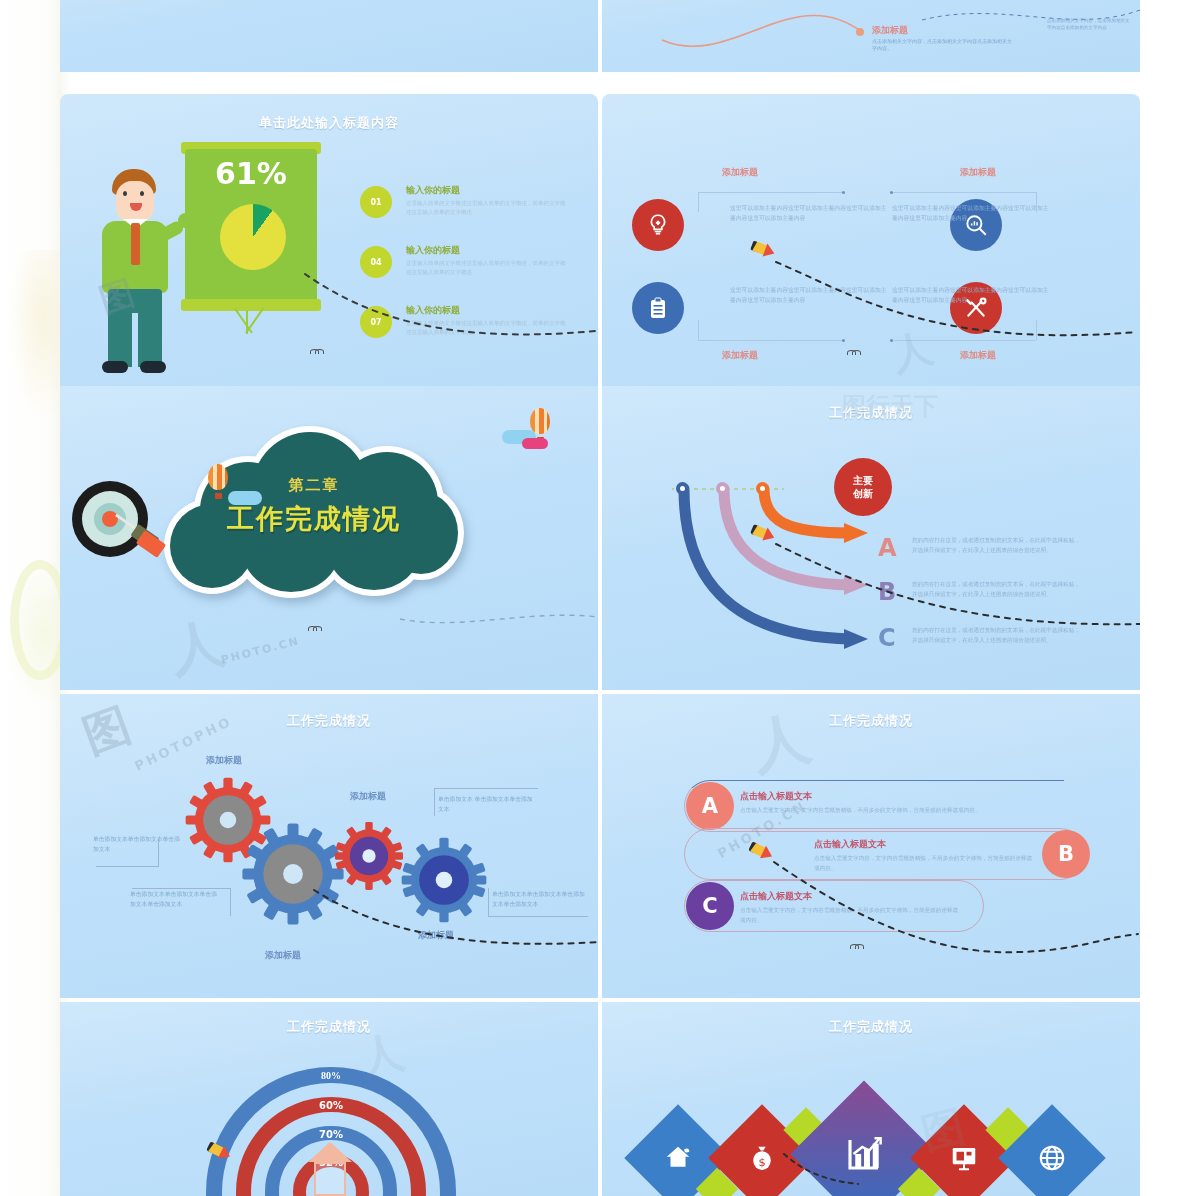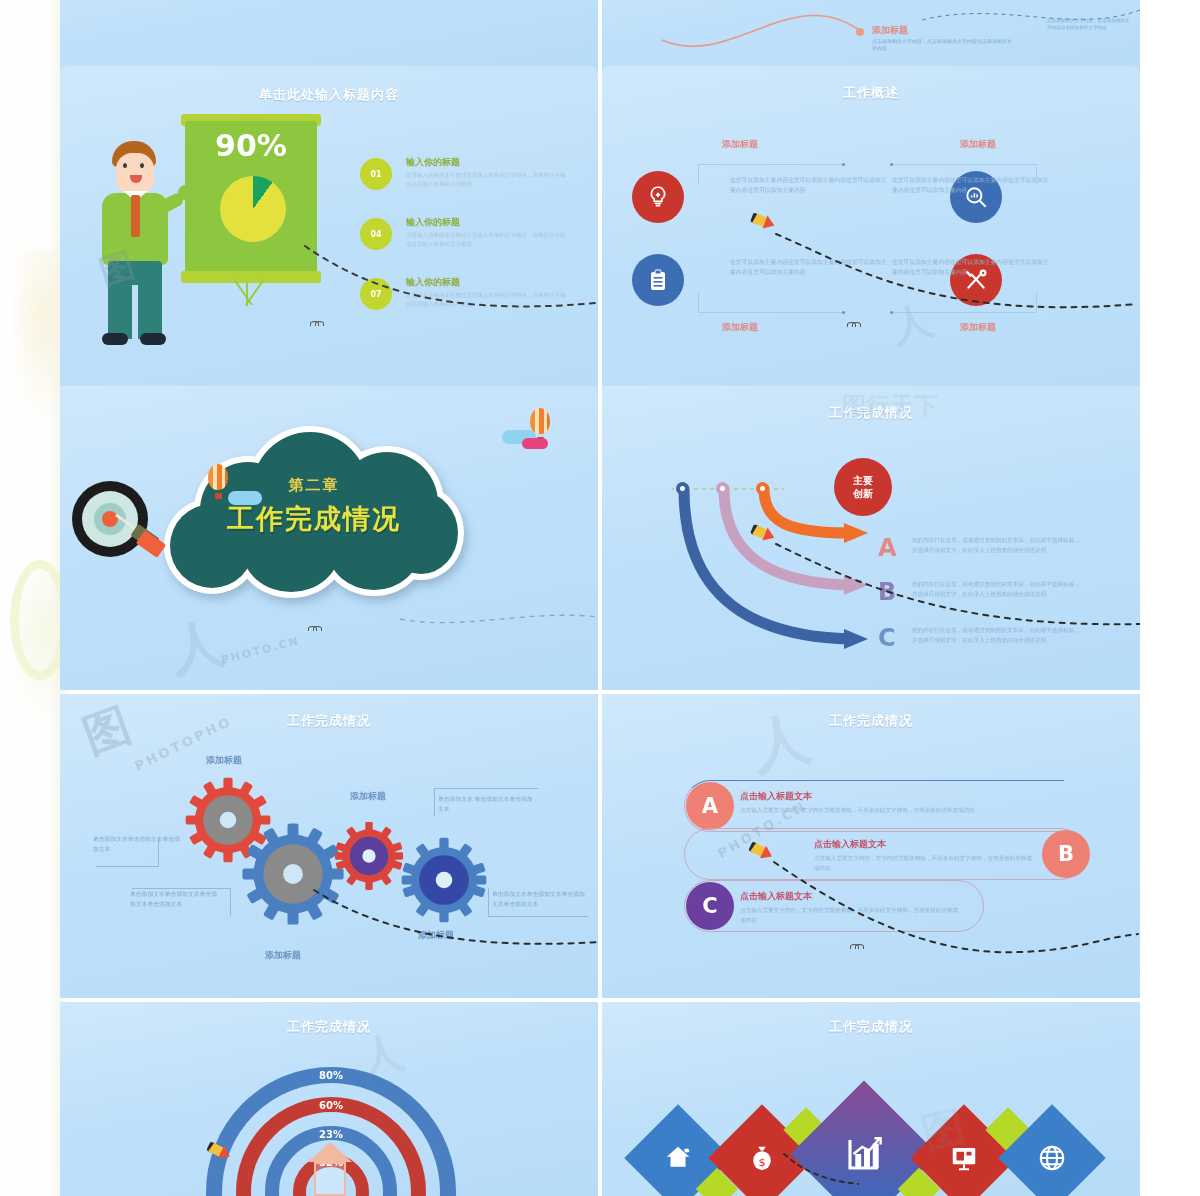--- a/index.html
+++ b/index.html
@@ -30,21 +30,21 @@
     overflow: hidden;
   }
   .slide .title {
     position: absolute; left: 0; right: 0; text-align: center;
     color: #ffffff; font-weight: bold; letter-spacing: 1px;
     text-shadow: 0 1px 1px rgba(80,120,160,.35);
   }
   .col-l { left: 0; width: 538px; }
   .col-r { left: 542px; width: 538px; }
   .r0 { top: -60px; height: 132px; }
-  .r1 { top: 66px; height: 361px; border-radius: 8px; }
+  .r1 { top: 94px; height: 361px; border-radius: 8px; }
   .r2 { top: 386px; height: 304px; }
   .r3 { top: 694px; height: 304px; }
   .r4 { top: 1002px; height: 194px; }
 
   
   .body-txt { color:#7fa6cd; line-height:1.45; }
 
   
   .s1-title { top: 20px; font-size: 13px; color:#b9d24a; text-shadow:none;}
   .person { position:absolute; left:30px; top:75px; width:90px; height:215px;}
@@ -204,21 +204,21 @@
       <div class="p-arm"></div>
         <div class="p-hand"></div>
       <div class="p-legs"></div>
         <div class="p-shoe l"></div>
         <div class="p-shoe r"></div>
     </div>
 
     <div class="board-top"></div>
     <div class="board"></div>
     <div class="board-bot"></div>
-    <div class="board-pct">90%</div>
+    <div class="board-pct">61%</div>
     <div class="pie"></div>
     <div class="tripod"></div>
     <div class="tri-l"></div>
     <div class="tri-r"></div>
 
     <div class="bullets">
       <div class="bullet">
         <div class="b-circ">01</div>
         <div class="b-h">输入你的标题</div>
         <div class="b-t">这里输入简单的文字概述这里输入简单的文字概述，简单的文字概述这里输入简单的文字概述</div>
@@ -236,21 +236,20 @@
     </div>
 
     <svg class="dashpath" style="left:240px;top:175px;width:300px;height:110px;">
       <path d="M5,5 C70,50 150,75 295,62" stroke="#3b3b3b" stroke-width="2" fill="none" stroke-dasharray="5 6" stroke-linecap="round"></path>
     </svg>
     <div class="bird" style="left:250px;top:255px;"></div>
     <div class="wm" style="left:40px;top:180px;font-size:34px;transform:rotate(-18deg);">图</div>
   </div>
 
   <div class="slide col-r r1">
-    <div class="title s2-title">工作概述</div>
 
     <div class="ico-c ico-red" style="left:30px;top:105px;">
       <svg width="26" height="26" viewBox="0 0 24 24" fill="none" stroke="#fff" stroke-width="1.6">
         <path d="M12 3a6 6 0 0 0-3.5 10.9V16h7v-2.1A6 6 0 0 0 12 3z"></path>
         <path d="M9 18h6M10 20h4"></path>
           <path d="M12 8v4M10 10h4" stroke-width="1.8"></path>
       </svg>
     </div>
     <div class="ico-c ico-blue" style="left:30px;top:188px;">
       <svg width="24" height="24" viewBox="0 0 24 24" fill="#fff">
@@ -562,23 +561,23 @@
     <div class="wm" style="left:150px;top:10px;font-size:58px;transform:rotate(-12deg);opacity:.5;">人</div>
     <div class="wm" style="left:110px;top:128px;font-size:13px;letter-spacing:3px;transform:rotate(-30deg);">PHOTO.CN</div>
   </div>
 
   <div class="slide col-l r4">
     <div class="title s7-title">工作完成情况</div>
     <div class="ring" style="left:146px;top:65px;width:250px;height:250px;border:16px solid #4a7fc1;"></div>
     <div class="ring" style="left:176px;top:95px;width:190px;height:190px;border:15px solid #c33c34;"></div>
     <div class="ring" style="left:205px;top:124px;width:132px;height:132px;border:14px solid #4a7fc1;"></div>
     <div class="ring" style="left:233px;top:152px;width:76px;height:76px;border:13px solid #c33c34;"></div>
-    <div class="ring-lbl" style="left:240px;top:68px;width:62px;">80%</div>
+    <div class="ring-lbl" style="left:240px;top:68px;width:62px;font-family:Liberation Serif, serif;">80%</div>
     <div class="ring-lbl" style="left:240px;top:98px;width:62px;">60%</div>
-    <div class="ring-lbl" style="left:240px;top:127px;width:62px;">23%</div>
+    <div class="ring-lbl" style="left:240px;top:127px;width:62px;">70%</div>
     <div class="ring-lbl" style="left:240px;top:155px;width:62px;">52%</div>
     <div class="house">
       <div class="h-roof"></div>
         <div class="h-body"></div>
     </div>
     <div class="pencil" style="left:150px;top:142px;transform:rotate(26deg);">
       <div class="pe"></div>
         <div class="pb"></div>
         <div class="pt"></div>
     </div>

